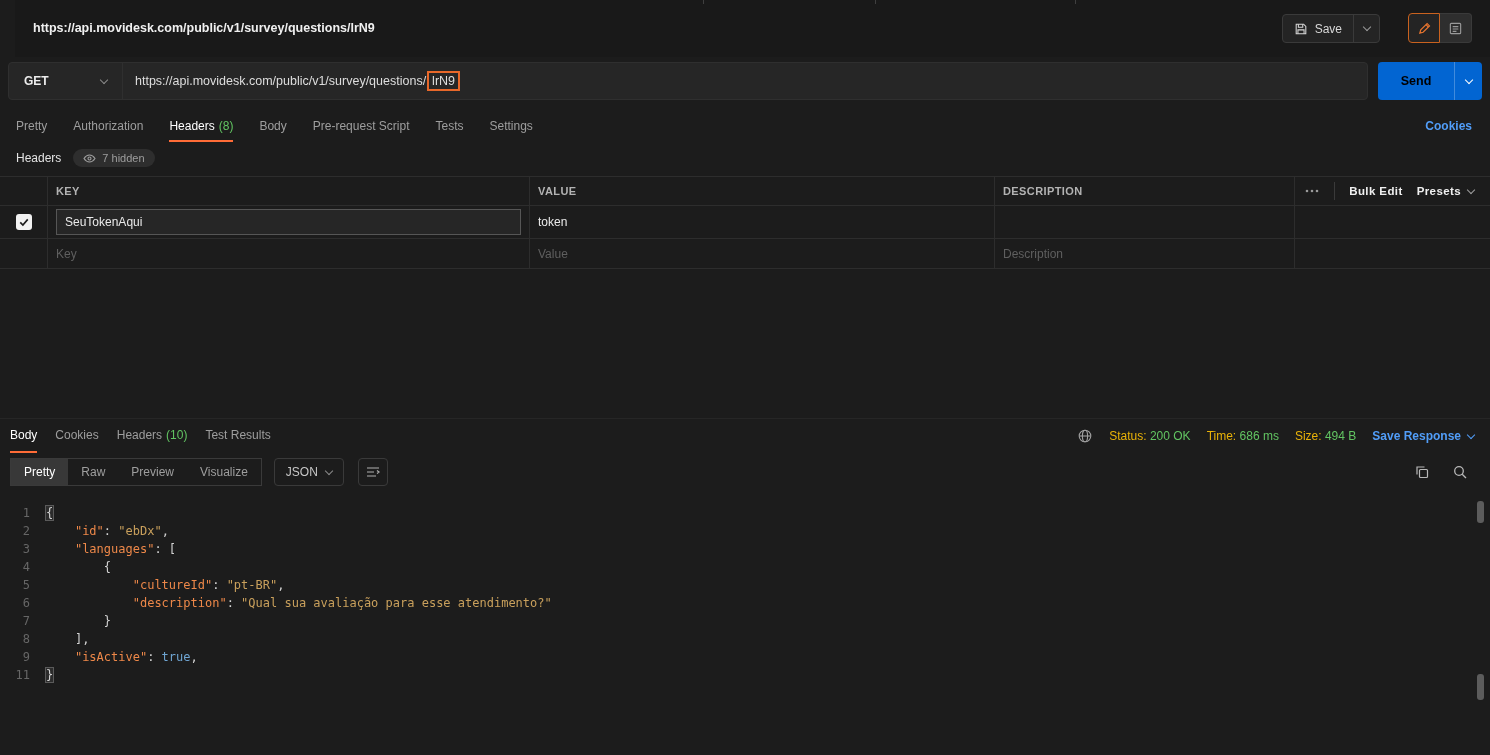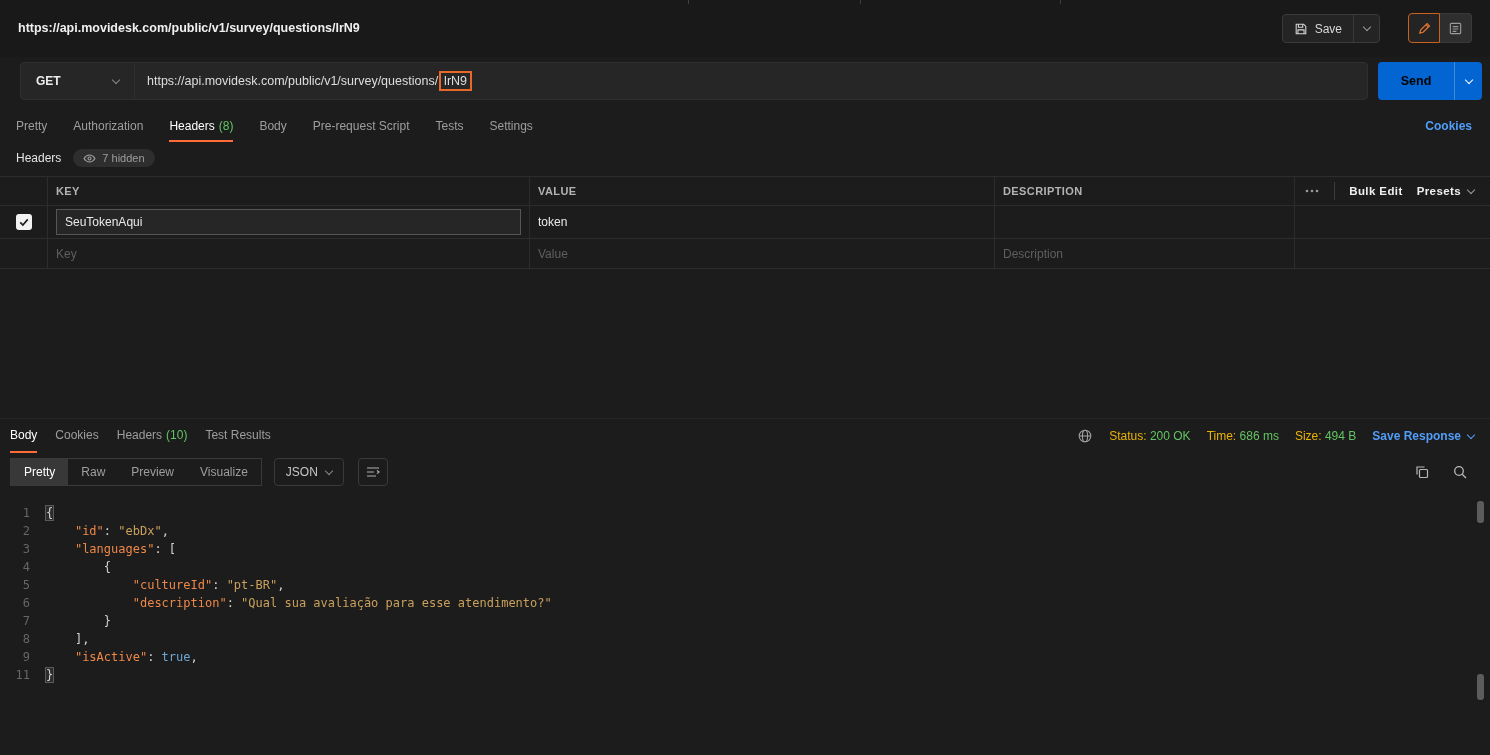--- a/index.html
+++ b/index.html
@@ -13,21 +13,21 @@
     font-size:12px;
   }
   .chev {
     display:inline-block; width:6px; height:6px;
     border-right:1.5px solid currentColor; border-bottom:1.5px solid currentColor;
     transform:rotate(45deg); margin-top:-3px;
   }
   svg { display:block; }
 
   
-  .topbar { position:absolute; top:0; left:0; right:0; height:57px; background:#191919; }
+  .topbar { position:absolute; top:0; left:15px; right:0; height:57px; background:#191919; }
   .tab-tick { position:absolute; top:0; width:1px; height:4px; background:#3f3f3f; }
   .topbar-title { position:absolute; left:18px; top:21px; font-size:12.5px; font-weight:bold; color:#f0f0f0; }
   .save-group {
     position:absolute; right:110px; top:14px; height:29px;
     display:flex; align-items:stretch;
     border:1px solid #3a3a3a; border-radius:4px; background:#242424;
   }
   .save-main { display:flex; align-items:center; gap:7px; padding:0 11px; color:#d8d8d8; cursor:pointer; }
   .save-caret { width:26px; display:flex; align-items:center; justify-content:center; border-left:1px solid #3a3a3a; color:#9a9a9a; cursor:pointer; }
   .edit-btn {
@@ -35,21 +35,21 @@
     border:1px solid #c9621f; border-radius:4px 0 0 4px;
     display:flex; align-items:center; justify-content:center; color:#e8752f; background:#242424; cursor:pointer;
   }
   .comment-btn {
     position:absolute; right:18px; top:13px; width:32px; height:30px;
     border:1px solid #3a3a3a; border-left:none; border-radius:0 4px 4px 0;
     display:flex; align-items:center; justify-content:center; color:#9a9a9a; background:#2e2e2e; cursor:pointer;
   }
 
   
-  .req-row { position:absolute; top:62px; left:8px; right:8px; height:38px; display:flex;margin-left:12px; }
+  .req-row { position:absolute; top:62px; left:8px; right:8px; height:38px; display:flex; }
   .method-url { flex:1; display:flex; border:1px solid #2f2f2f; border-radius:4px; background:#262626; margin-right:10px; }
   .method-select {
     width:114px; display:flex; align-items:center; justify-content:space-between;
     padding:0 15px; font-weight:bold; color:#ededed; border-right:1px solid #2f2f2f; cursor:pointer;
   }
   .method-select .chev { color:#8a8a8a; }
   .url-field { flex:1; display:flex; align-items:center; padding:0 12px; font-size:12.5px; color:#dedede; cursor:text; }
   .url-hl { display:inline-block; border:2px solid #e8682a; padding:1px 3px; margin-left:1px; }
   .send-btn {
     width:76px; background:#0265d2; color:#000000; font-weight:bold; font-size:12.5px;

